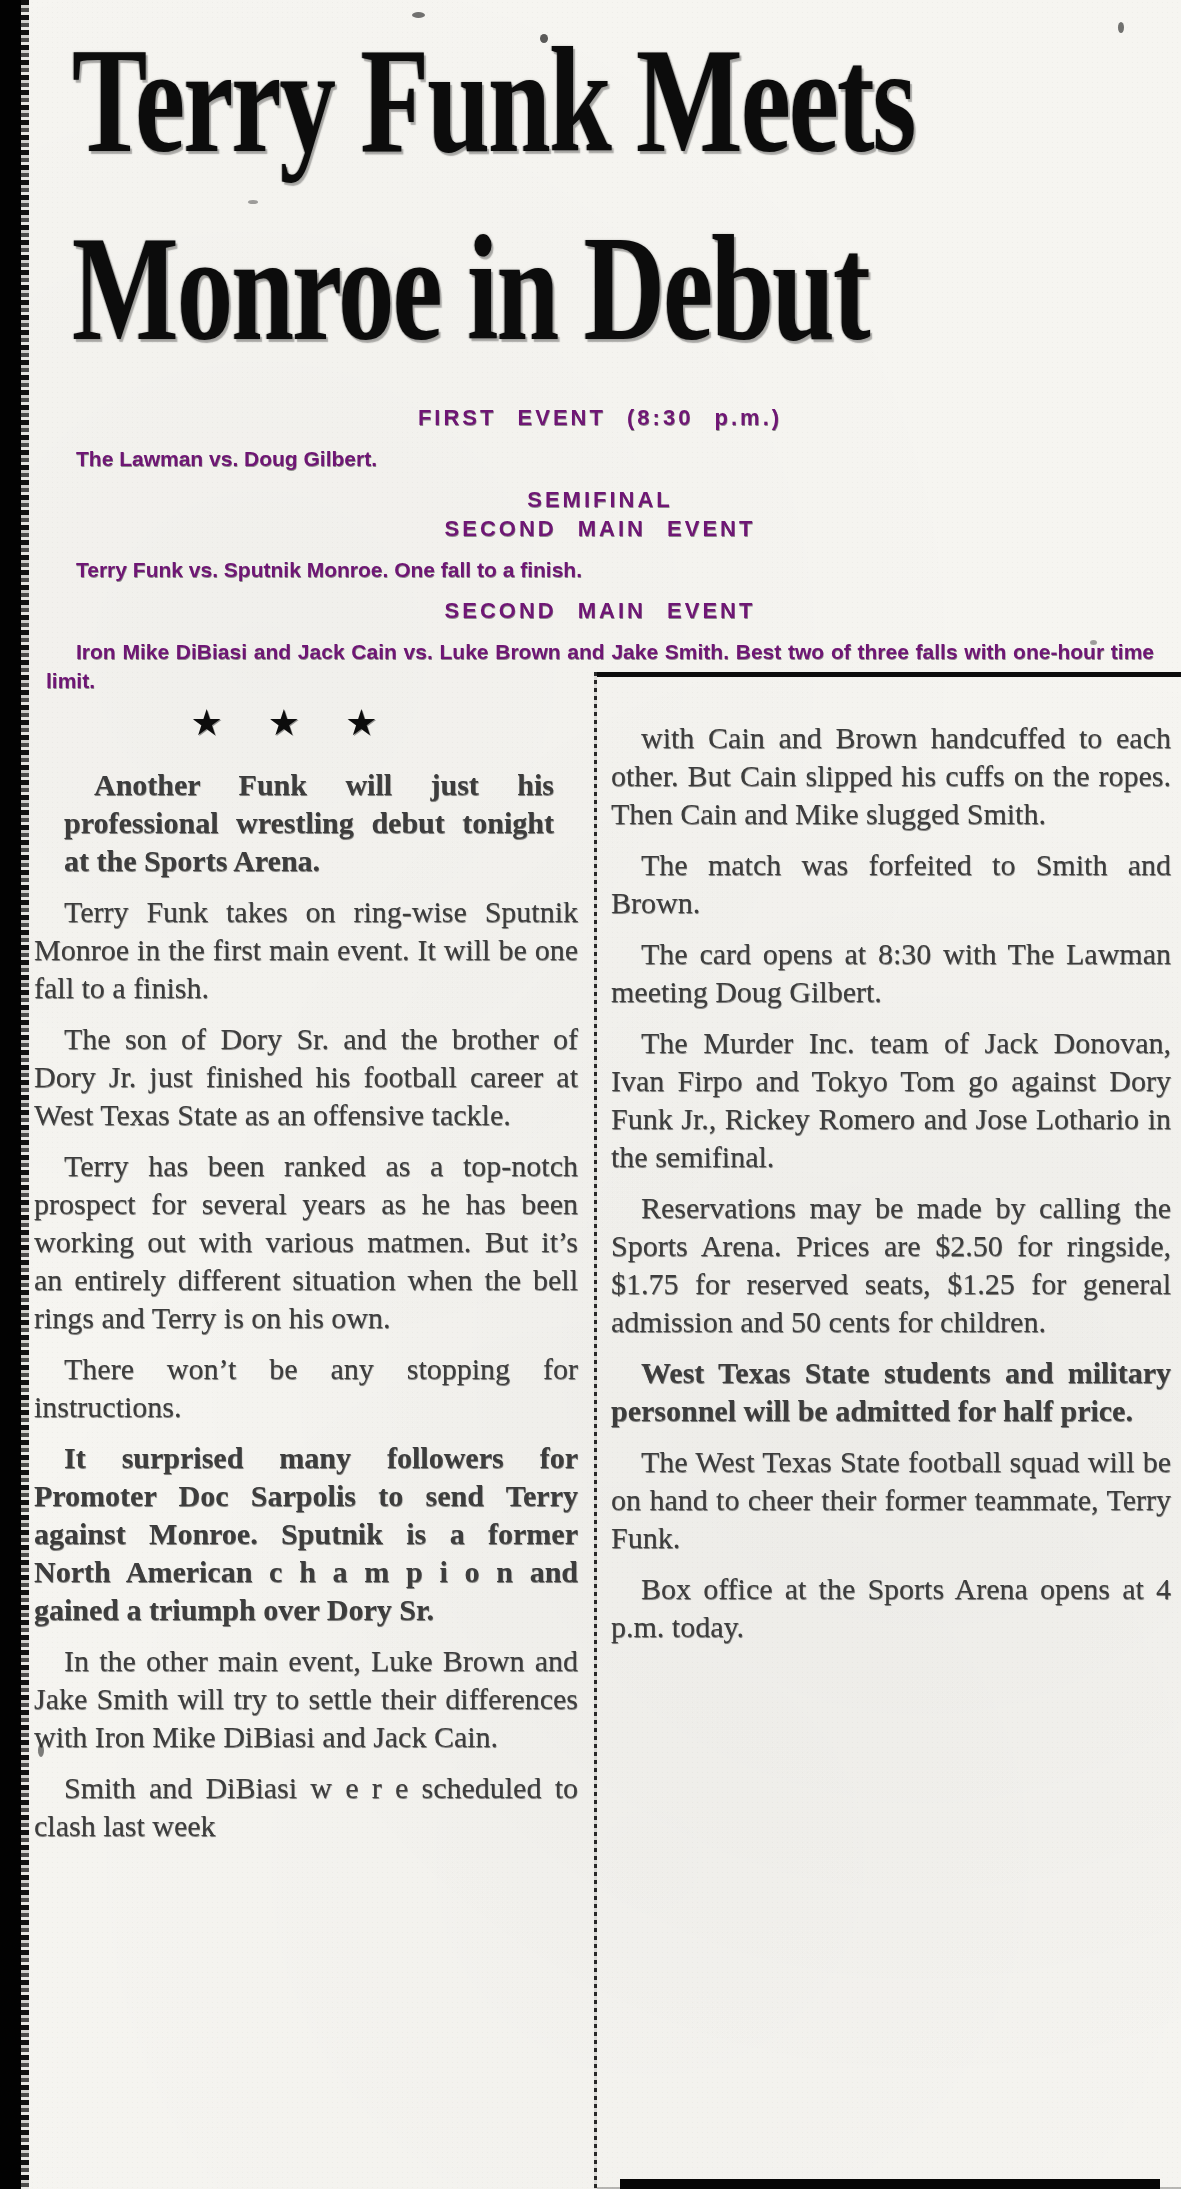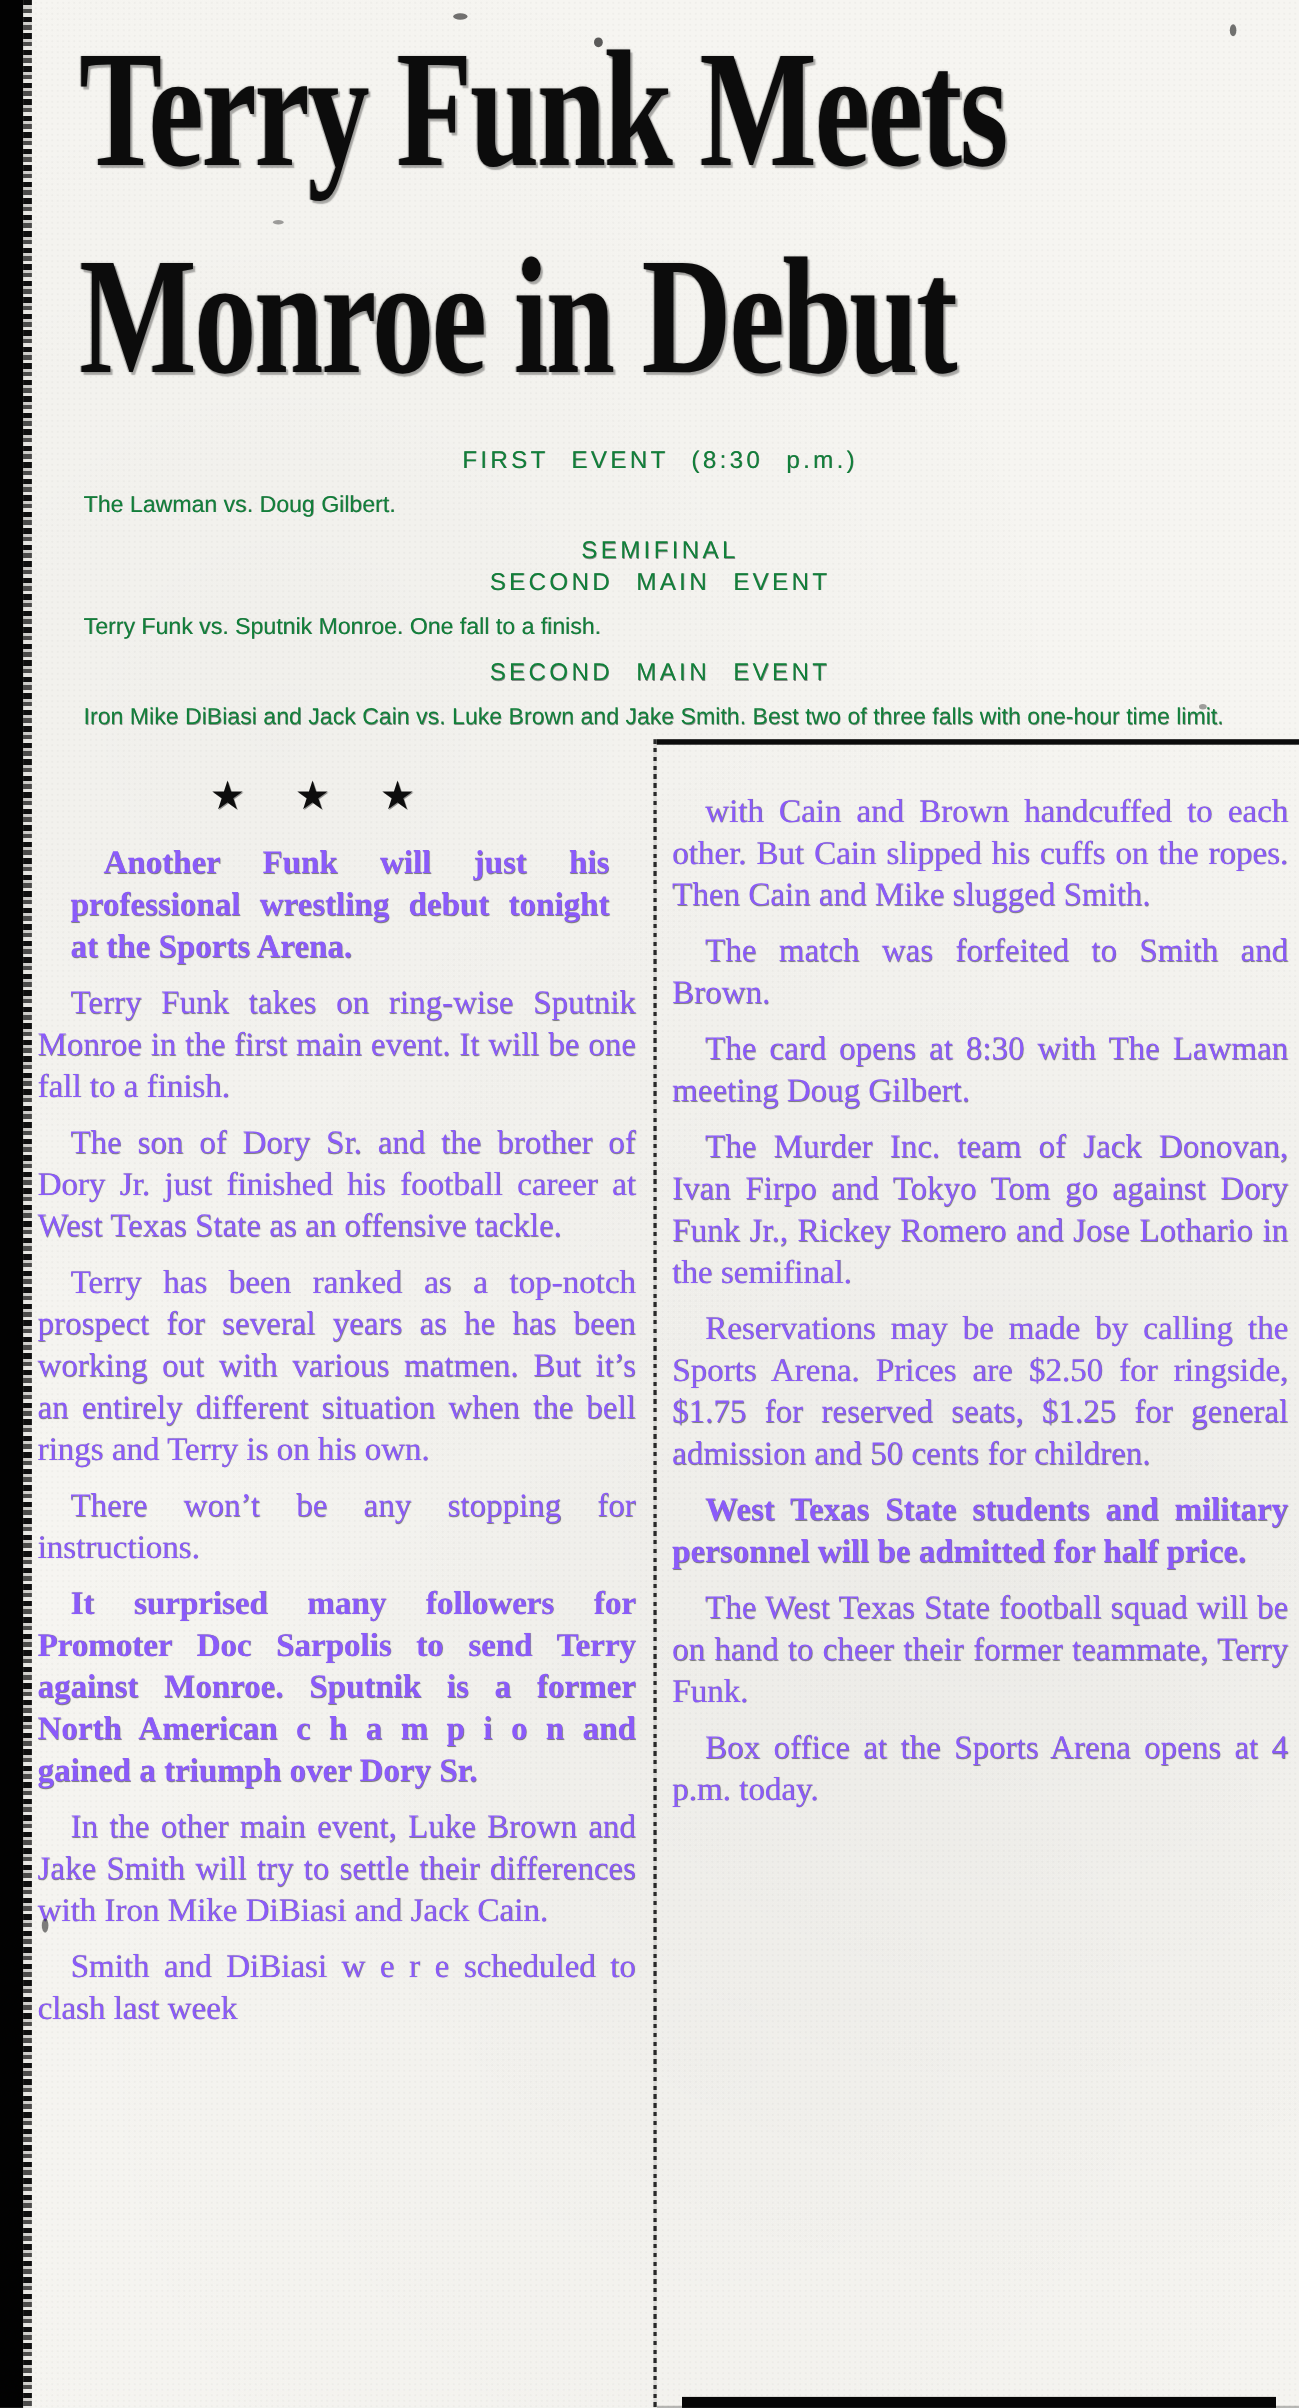--- a/index.html
+++ b/index.html
@@ -39,42 +39,42 @@
     transform: scaleY(1.34); transform-origin:left top;
     color:#101010;
     text-shadow: 2px 2px 1px rgba(0,0,0,0.30), -1px 0 0 rgba(0,0,0,0.18), 0 0 2px rgba(0,0,0,0.25);
   }
   .headline-1 { top:24px; }
   .headline-2 { top:212px; }
 
   
   .event-card {
     position:absolute; top:403px; left:34px; width:1132px;
-    font-family:"Liberation Sans", sans-serif; font-weight:normal;
-    font-size:21px; line-height:29px; color:#15803d;
+    font-family:"Liberation Sans", sans-serif; font-weight:bold;
+    font-size:21px; line-height:29px; color:#701a75;
     text-shadow:0.5px 0.8px 0.6px rgba(0,0,0,0.42);
   }
   .card-header { text-align:center; font-size:22px; letter-spacing:3px; word-spacing:12px; }
   .card-body { margin:12px; text-indent:30px; text-align:justify; }
 
   
   .columns { position:absolute; top:672px; left:28px; right:0; bottom:0; display:flex; z-index:2; }
   .col-left  { width:566px; padding:24px 16px 0 6px; box-sizing:border-box; }
   .col-divider {
     width:3px;
     background: repeating-linear-gradient(to bottom, #2b2b2b 0 4px, rgba(43,43,43,0.12) 4px 8px);
   }
   .col-right {
     flex:1; box-sizing:border-box; padding:42px 10px 0 14px;
     border-top:5px solid #101010;
     box-shadow: 0 -2px 0 rgba(0,0,0,0.25) inset;
   }
   .col-left p, .col-right p {
     margin:0 0 13px; font-size:30px; line-height:38px;
-    text-align:justify; text-indent:30px; color:#8b5cf6;
+    text-align:justify; text-indent:30px; color:#404040;
     text-shadow:0.5px 0.7px 0.7px rgba(0,0,0,0.5);
   }
   .bold { font-weight:bold; }
   .intro { padding:0 24px 0 30px; margin-bottom:16px; }
   .stars {
     text-align:center; font-size:36px; letter-spacing:4px; word-spacing:28px;
     margin:6px 40px 22px 0; color:#111;
     text-shadow:1px 1px 0 rgba(0,0,0,0.4);
   }
 </style>

